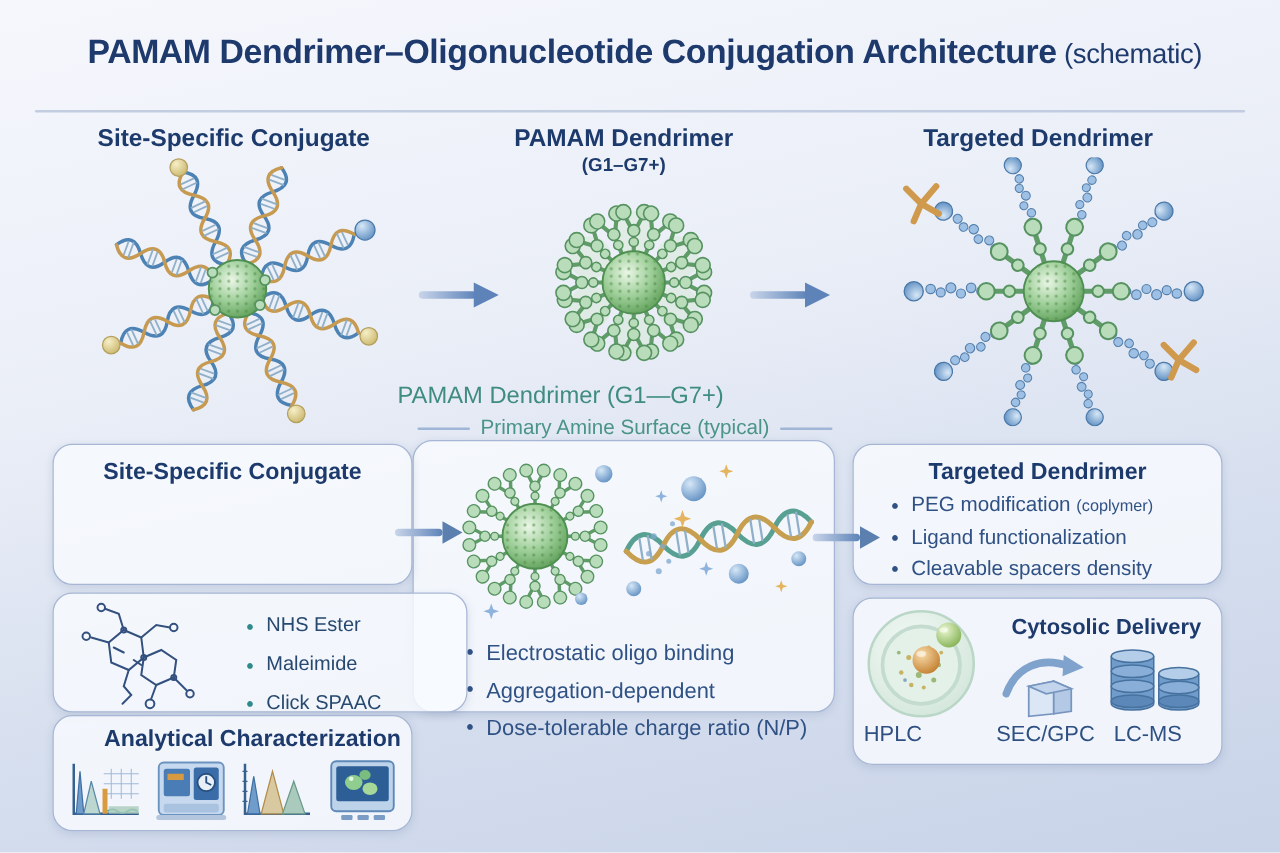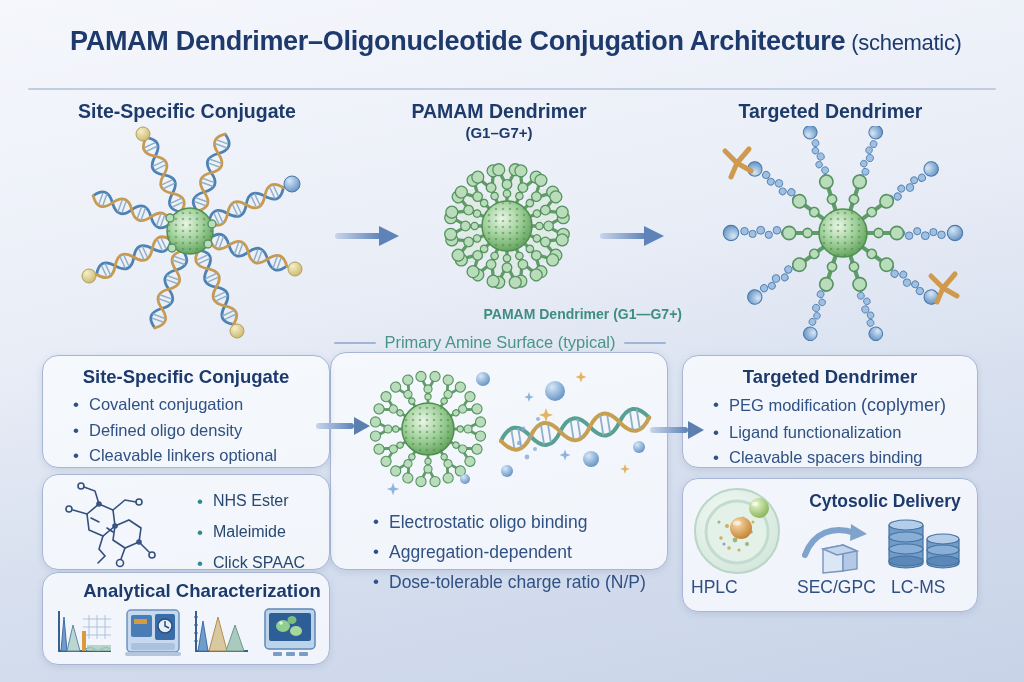--- a/index.html
+++ b/index.html
@@ -11,39 +11,39 @@
   }
   .abs{position:absolute;}
   
   .page-title{left:70px;top:26px;font-size:27px;font-weight:700;letter-spacing:-0.3px;color:#1e3a6d;white-space:nowrap;}
   .page-title .suffix{font-weight:400;font-size:22px;margin-left:6px;}
   .divider{left:28px;top:88px;width:968px;height:2px;background:#b6c3da;border-radius:2px;opacity:.8;}
   
   .col-header{font-size:19.5px;font-weight:700;color:#1c3a6b;text-align:center;}
   .col-sub{font-size:15px;font-weight:700;color:#1c3a6b;text-align:center;}
   
-  .teal-h1{left:318px;top:306px;width:364px;text-align:right;font-size:14px;font-weight:700;color:#3f8c82;}
+  .teal-h1{left:318px;top:306px;width:364px;text-align:left;font-size:19px;font-weight:400;color:#3f8c82;}
   .teal-h2{left:318px;top:333px;width:364px;display:flex;align-items:center;justify-content:center;gap:8px;font-size:16.5px;color:#4a9489;}
   .hline{width:42px;height:2px;background:#9fb6d6;border-radius:2px;}
   
   .panel{
     background:rgba(248,250,254,0.83);
     border:1.6px solid #a6b6d4;border-radius:16px;
     box-shadow:0 2px 7px rgba(90,110,150,0.18);
     box-sizing:border-box;
   }
   .panel-title{font-size:18.5px;font-weight:700;color:#1d3a6d;text-align:center;margin:10px 8px 2px;}
   ul.blt{list-style:none;margin:4px 0 0;padding:0 0 0 30px;}
   ul.blt li{position:relative;font-size:16.5px;color:#2f5184;line-height:1.55;padding-left:16px;}
   ul.blt li::before{content:"•";position:absolute;left:0;top:0;color:#2f5184;font-size:17px;}
   ul.blt.mid li{font-size:17.5px;line-height:1.72;}
   ul.blt.teal{padding-left:4px;}
   ul.blt.teal li{font-size:16px;line-height:1.95;color:#27496f;}
   ul.blt.teal li::before{color:#2f8b8b;}
-  .note{font-size:18px;}
+  .note{font-size:13px;}
   
   .dl-label{font-size:17.5px;color:#2e4f82;position:absolute;top:98px;}
   
   .st1{stroke:#4d82b4;stroke-width:3.4;fill:none;stroke-linecap:round;}
   .st2{stroke:#c79a52;stroke-width:3.4;fill:none;stroke-linecap:round;}
   .rg{stroke:#8fb0c8;stroke-width:1.8;}
   .gstem{stroke:#5f9c68;stroke-width:3.6;fill:none;stroke-linecap:round;}
   .gbead{fill:#b9dcba;stroke:#579361;stroke-width:1.4;}
   .bb{fill:#9dc0e4;stroke:#5580ad;stroke-width:1.1;}
   .bbL{fill:url(#gradBlue);stroke:#4a78a8;stroke-width:1.2;}
@@ -294,28 +294,23 @@
   </svg>
   <ul class="blt mid" style="position:absolute;left:12px;top:150px;">
     <li>Electrostatic oligo binding</li>
     <li>Aggregation-dependent</li>
     <li>Dose-tolerable charge ratio (N/P)</li>
   </ul>
 </div>
 
 <div class="abs panel" style="left:42px;top:355px;width:288px;height:113px;">
   <div class="panel-title">Site-Specific Conjugate</div>
-  <ul class="blt">
-    <li>Covalent conjugation</li>
-    <li>Defined oligo density</li>
-    <li>Cleavable linkers optional</li>
-  </ul>
-</div>
-
-<div class="abs panel" style="left:42px;top:474px;width:288px;height:96px;">
+</div>
+
+<div class="abs panel" style="left:42px;top:474px;width:332px;height:96px;">
   <svg style="position:absolute;left:8px;top:3px;" width="130" height="90" viewBox="0 0 130 90">
     <g class="chem">
       <polygon points="48,26 62,32 64,48 52,58 38,52 36,36" fill="none"></polygon>
       <polygon points="64,48 78,42 90,50 88,64 74,70 62,62" fill="none"></polygon>
       <path d="M48,26 L44,13 L33,9"></path>
         <circle cx="30" cy="8" r="3"></circle>
       <path d="M62,32 L74,22 L85,24"></path>
         <circle cx="88" cy="24" r="3"></circle>
       <path d="M36,36 L22,32"></path>
         <circle cx="18" cy="31" r="3"></circle>
@@ -390,21 +385,21 @@
       <rect x="40" y="47" width="9" height="4" rx="1" fill="#7b9cc4"></rect>
     </svg>
   </div>
 </div>
 
 <div class="abs panel" style="left:682px;top:355px;width:296px;height:113px;">
   <div class="panel-title">Targeted Dendrimer</div>
   <ul class="blt">
     <li><span>PEG modification</span> <span class="note">(coplymer)</span></li>
     <li><span>Ligand functionalization</span></li>
-    <li><span>Cleavable spacers binding</span></li>
+    <li><span>Cleavable spacers density</span></li>
   </ul>
 </div>
 
 <div class="abs panel" style="left:682px;top:478px;width:296px;height:134px;">
   <svg style="position:absolute;left:8px;top:5px;" width="92" height="92" viewBox="0 0 92 92">
     <circle cx="46" cy="47" r="42" fill="url(#gradCellOuter)" stroke="#b9d6c6" stroke-width="2"></circle>
     <circle cx="46" cy="48" r="31" fill="#e3f1e9" stroke="#c4dccf" stroke-width="3"></circle>
     <g>
       <circle cx="36" cy="42" r="2" fill="#c8b264"></circle>
         <circle cx="44" cy="56" r="2.4" fill="#9cb878"></circle>

